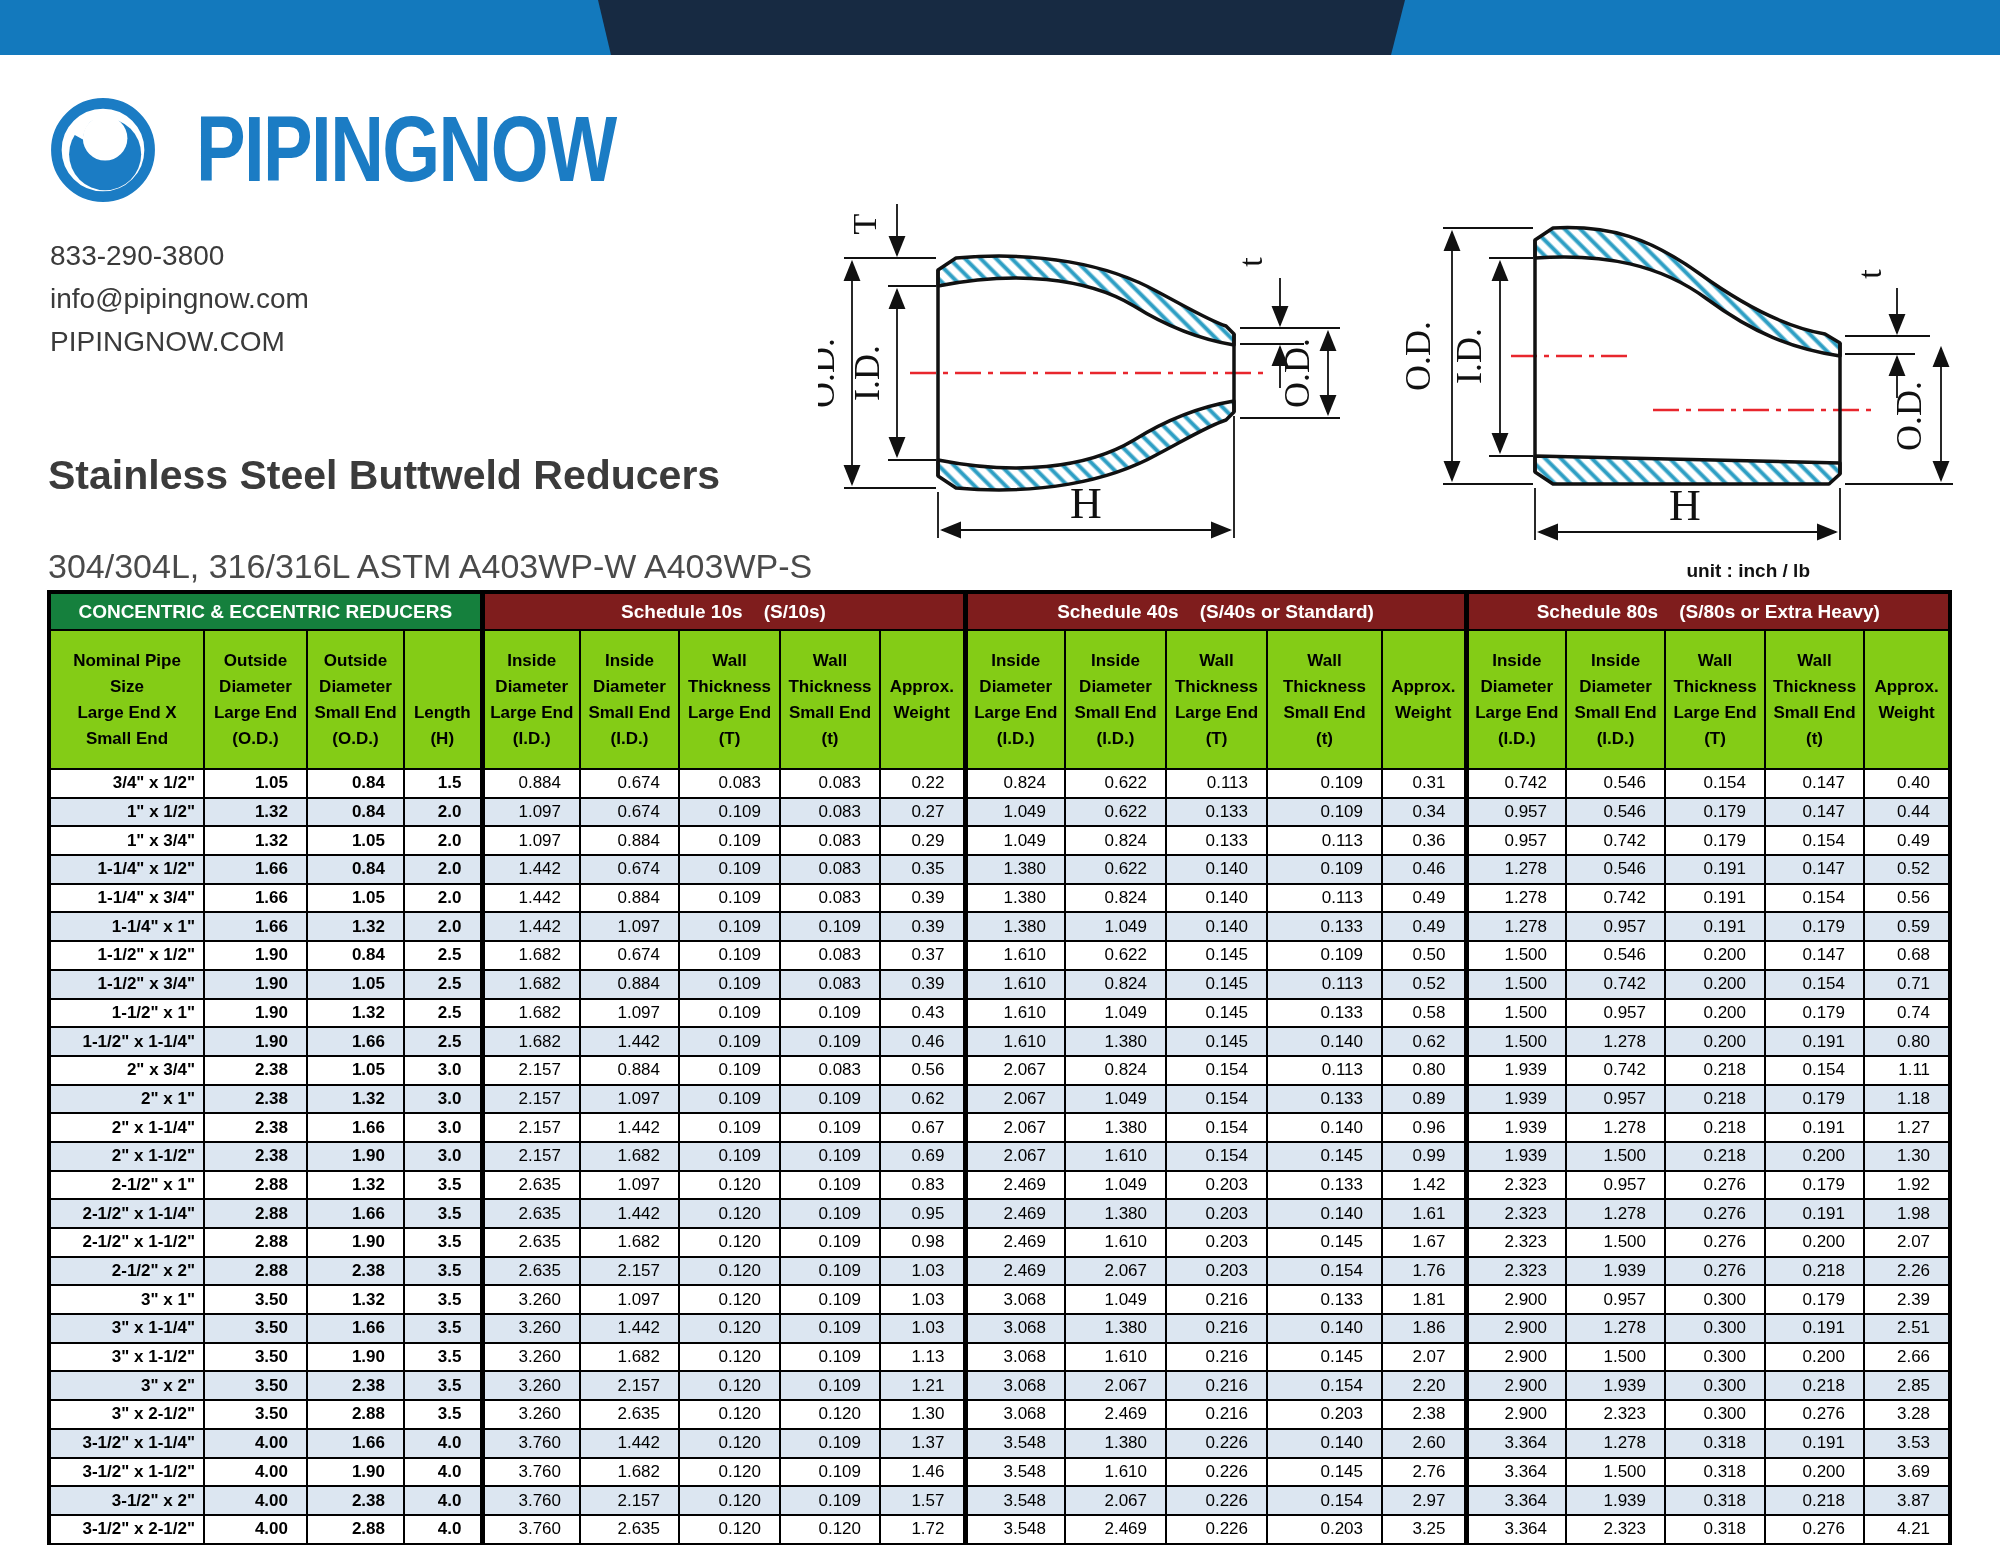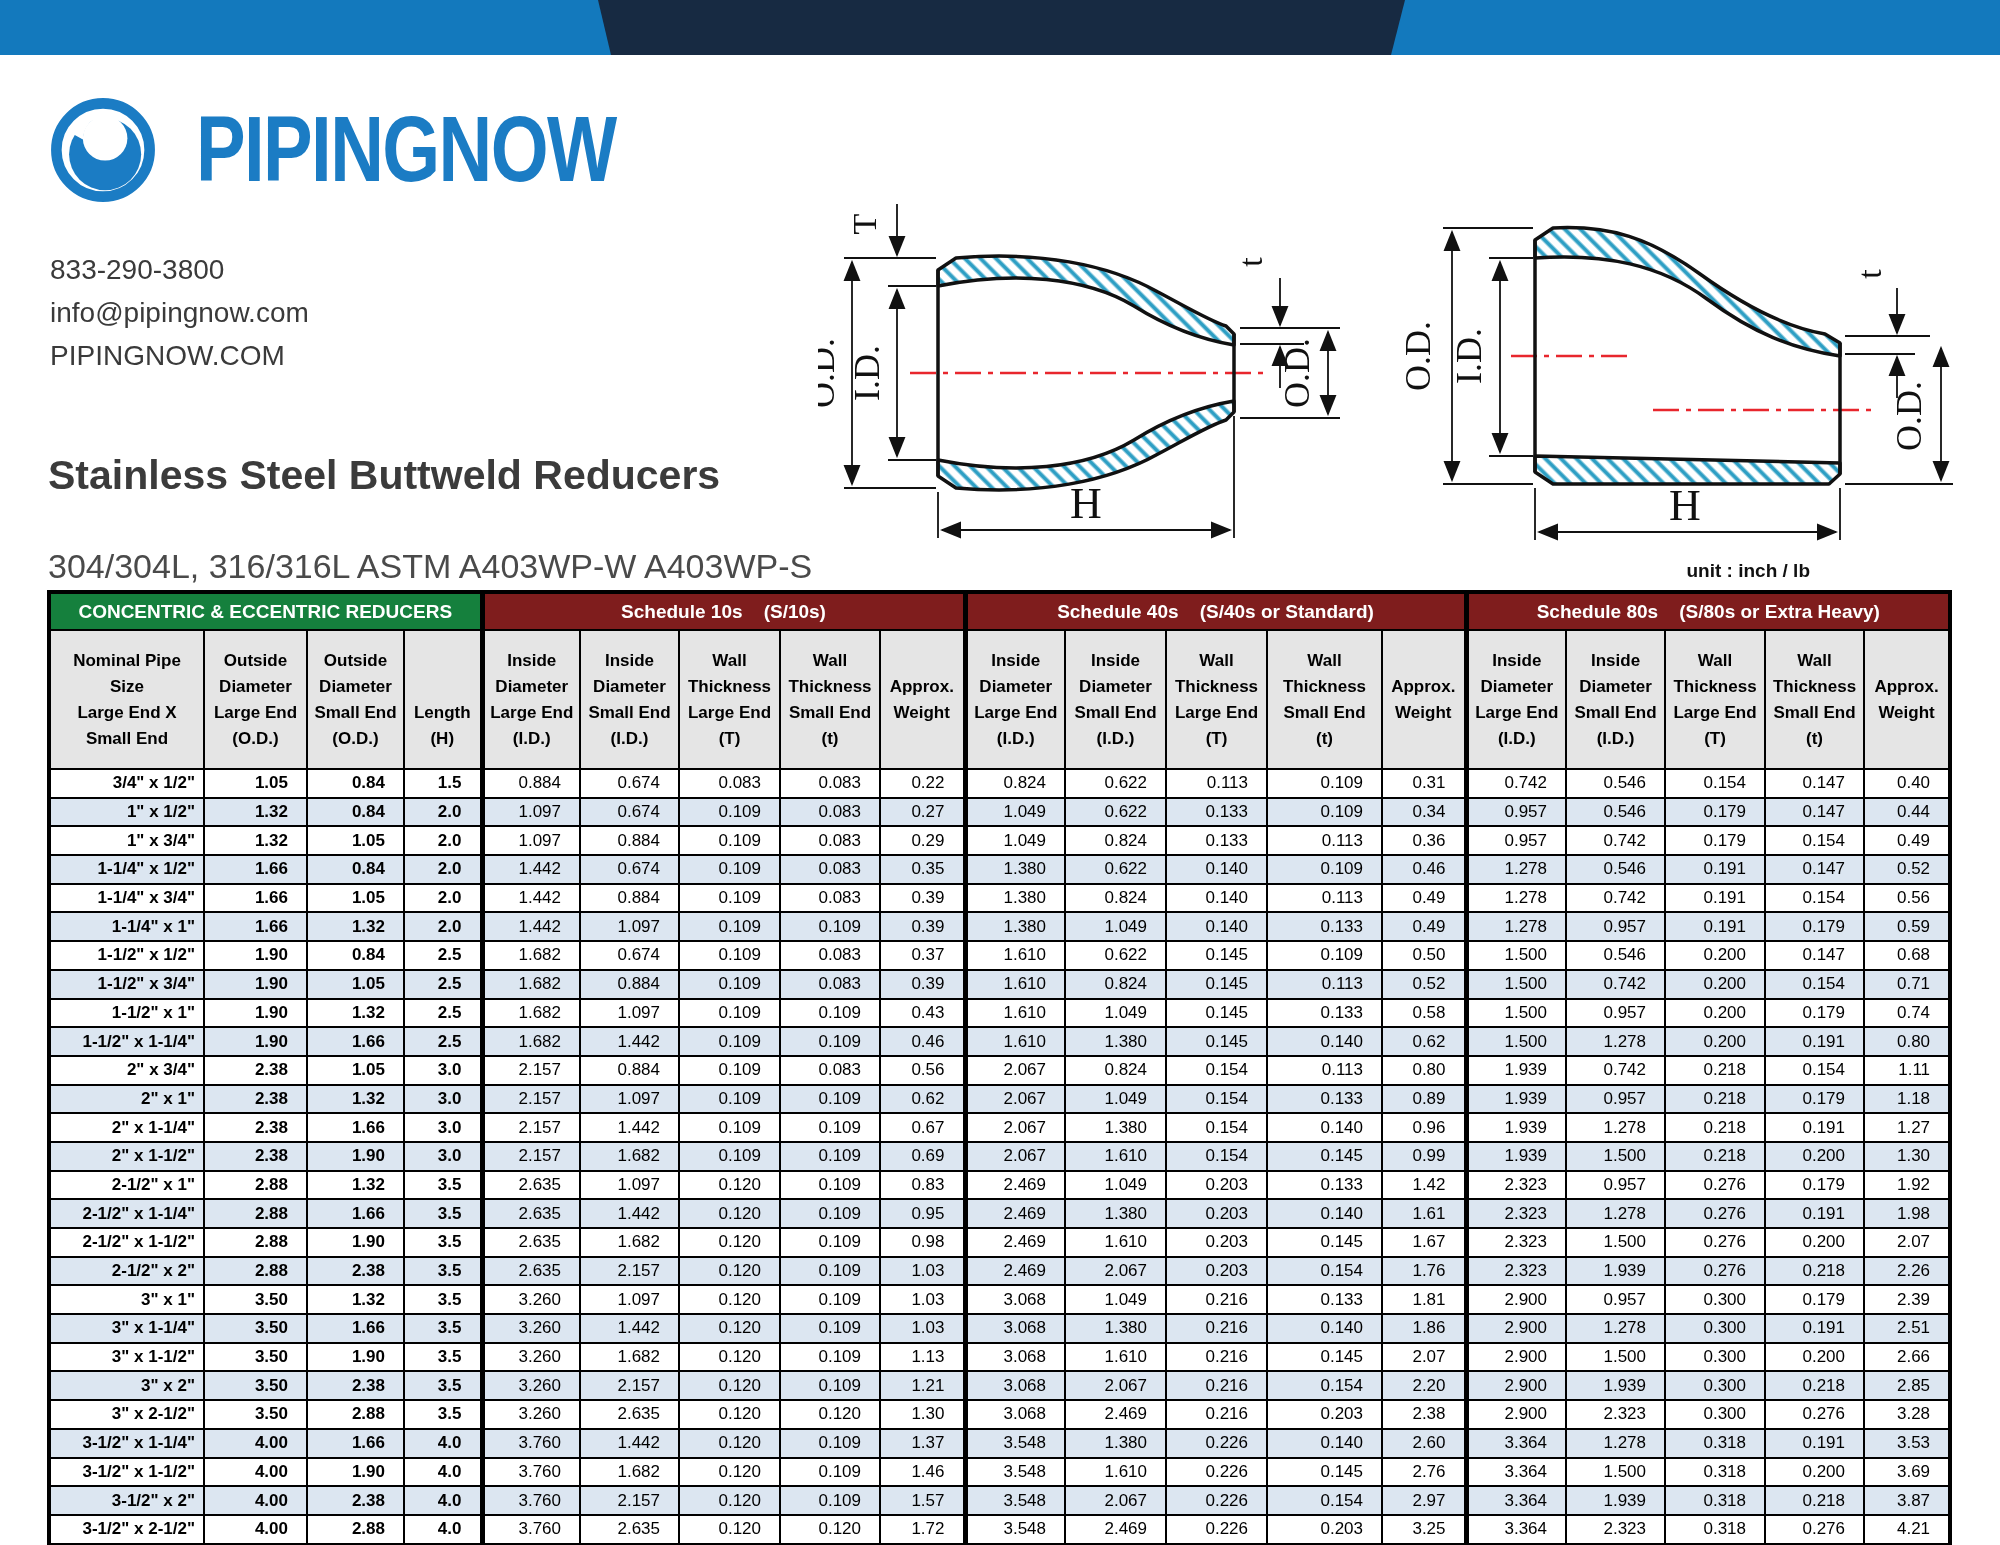--- a/index.html
+++ b/index.html
@@ -6,38 +6,38 @@
   .page{position:relative;width:2000px;height:1545px;background:#fff;overflow:hidden;
         font-family:"Liberation Sans",sans-serif;color:#222;}
   
   .banner{position:absolute;left:0;top:0;width:2000px;height:55px;background:#1379bd;}
   .banner-navy{position:absolute;left:598px;top:0;width:807px;height:55px;background:#172a42;
         clip-path:polygon(0 0,100% 0,calc(100% - 14px) 100%,13px 100%);}
   
   .logo-icon{position:absolute;left:50px;top:92px;}
   .logo-text{position:absolute;left:196px;top:103px;font-size:93px;font-weight:bold;color:#1b7cc4;
         letter-spacing:-2px;line-height:1;transform:scaleX(0.8);transform-origin:left top;white-space:nowrap;}
-  .contact{position:absolute;left:50px;top:248px;font-size:28px;color:#3a3a3a;line-height:43px;}
+  .contact{position:absolute;left:50px;top:234px;font-size:28px;color:#3a3a3a;line-height:43px;}
   
   .title-1{position:absolute;left:48px;top:452px;font-size:41px;font-weight:bold;color:#3b3b3b;}
   .title-2{position:absolute;left:48px;top:504px;font-size:34px;color:#4a4a4a;}
   .title-3{position:absolute;left:48px;top:547px;font-size:34px;color:#4a4a4a;}
   .unit-note{position:absolute;left:1580px;top:560px;width:230px;text-align:right;
         font-size:19px;font-weight:bold;color:#111;}
   
   .diag-c{position:absolute;left:818px;top:166px;}
   .diag-e{position:absolute;left:1385px;top:166px;}
   
   table.red{position:absolute;left:47px;top:590px;width:1903px;table-layout:fixed;
         border-collapse:collapse;border:4px solid #000;}
   table.red th,table.red td{border:2px solid #000;overflow:hidden;}
   #group-row th{height:33px;font-size:19px;font-weight:bold;text-align:center;white-space:pre;}
   .grp-black{background:#15803d;color:#fff;}
   .grp-blue{background:#7f1d1d;color:#fff;}
-  #header-row th{height:121px;background:#e5e5e5;font-size:17px;font-weight:bold;color:#000;
+  #header-row th{height:121px;background:#84cc16;font-size:17px;font-weight:bold;color:#000;
         text-align:center;vertical-align:middle;white-space:pre-line;line-height:26px;padding:0 2px;}
   #header-row th.low{vertical-align:bottom;padding-bottom:16px;}
   tbody td{height:26.7px;font-size:17px;color:#000;text-align:right;padding:0 18px 0 2px;
         vertical-align:middle;background:#fff;white-space:nowrap;}
   tbody td:first-child{padding-right:8px;}
   tbody td:nth-child(-n+4){font-weight:bold;}
   tbody tr:nth-child(even) td{background:#dce6f1;}
   .sep{border-left:5px solid #000 !important;}
 </style>
 </head>

